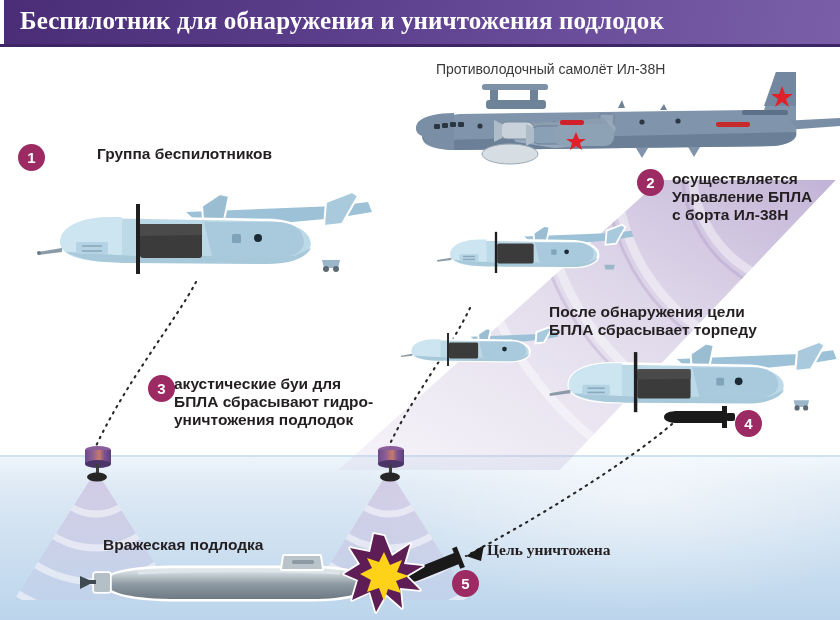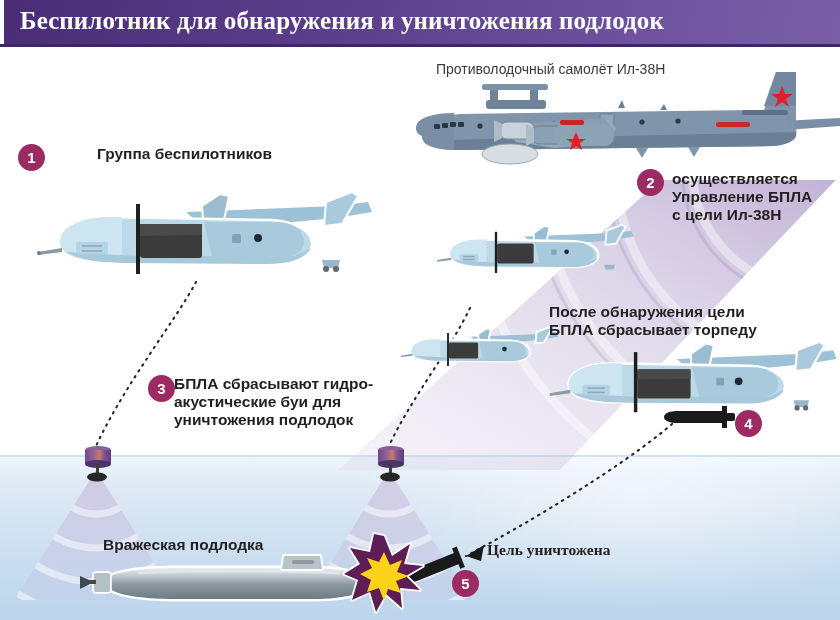--- a/index.html
+++ b/index.html
@@ -375,32 +375,32 @@
 
   <div class="badge" style="left:18px;top:144px;">1</div>
   <div class="lbl big" style="left:72px;top:145px;margin-left:25px;">
     <div>Группа беспилотников</div>
   </div>
 
   <div class="badge" style="left:637px;top:169px;">2</div>
   <div class="lbl big" style="left:672px;top:170px;">
     <div>осуществляется</div>
     <div>Управление БПЛА</div>
-    <div>с цели Ил-38Н</div>
+    <div>с борта Ил-38Н</div>
   </div>
 
   <div class="lbl big" style="left:549px;top:303px;">
     <div>После обнаружения цели</div>
     <div>БПЛА сбрасывает торпеду</div>
   </div>
 
   <div class="badge" style="left:148px;top:375px;">3</div>
   <div class="lbl big" style="left:174px;top:375px;">
+    <div>акустические буи для</div>
     <div>БПЛА сбрасывают гидро-</div>
-    <div>акустические буи для</div>
     <div>уничтожения подлодок</div>
   </div>
 
   <div class="badge" style="left:735px;top:410px;">4</div>
 
   <div class="lbl big" style="left:103px;top:536px;">Вражеская подлодка</div>
 
   <div class="badge" style="left:452px;top:570px;">5</div>
   <div class="lbl big" style="left:487px;top:541px;font-family:Liberation Serif, serif;">Цель уничтожена</div>
 

